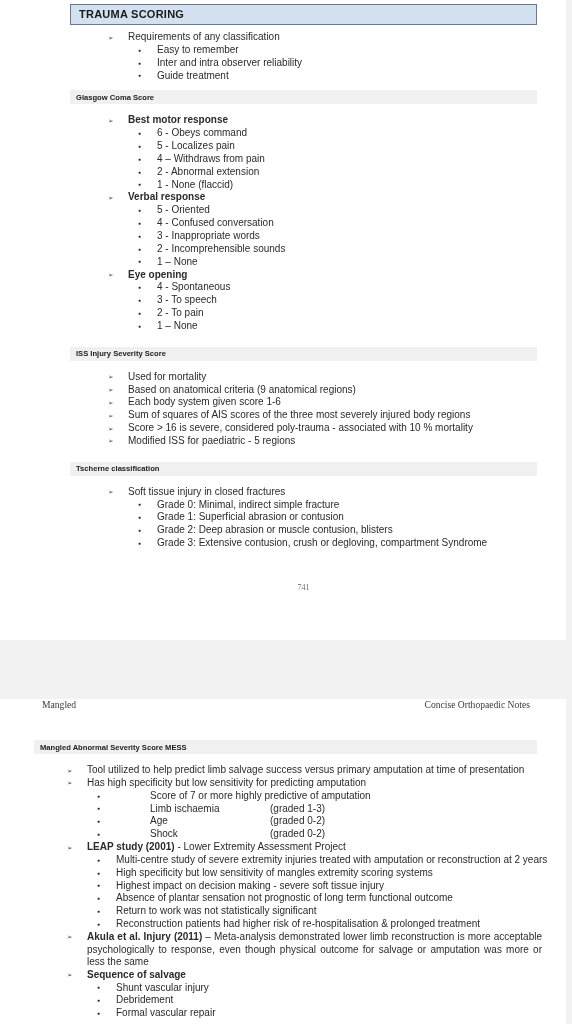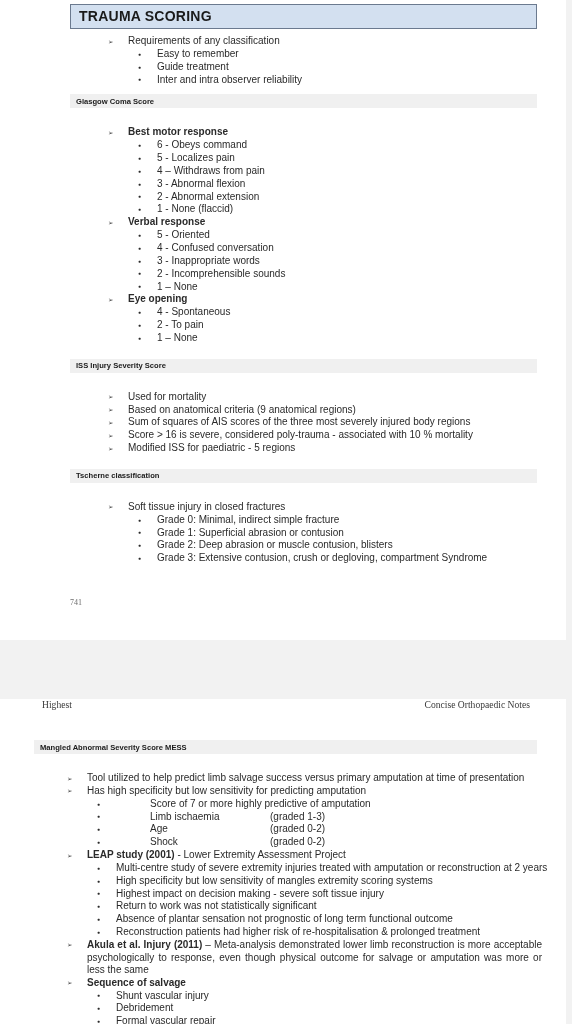--- a/index.html
+++ b/index.html
@@ -33,32 +33,32 @@
     height: 377px;
     padding: 0 29px 0 34px;
   }
 
   
   .title-bar {
     border: 1px solid #6b7a8f;
     background: #d3e0f0;
     padding: 3px 6px 4px 8px;
     font-weight: bold;
-    font-size: 14px;
+    font-size: 11px;
     letter-spacing: 0.25px;
     color: #1a1a1a;
     margin-bottom: 6px;
   }
   .sub-bar {
     background: #f0f0f0;
     font-weight: bold;
     font-size: 7.6px;
     color: #1a1a1a;
     padding: 2.5px 0 2.5px 6px;
-    margin-bottom: 18px;
+    margin-bottom: 10px;
   }
 
   
   ul {
     list-style: none;
     margin: 0;
     padding: 0;
   }
   li {
     font-size: 10px;
@@ -106,21 +106,21 @@
     white-space: normal;
     text-align: justify;
     width: 455px;
     line-height: 12.6px;
   }
 
   .spacer-sm { height: 8px; }
   .spacer-md { height: 14px; }
 
   .folio {
-    text-align: left;
+    text-align: center;
     font-family: "Liberation Serif", serif;
     font-size: 8px;
     color: #6d6d6d;
     margin-top: 33px;
   }
 
   
   .run-head {
     display: flex;
     justify-content: space-between;
@@ -138,66 +138,67 @@
 
 <div class="page page-one">
 
   <div class="title-bar">TRAUMA SCORING</div>
 
   <ul class="lvl1">
     <li>Requirements of any classification</li>
   </ul>
   <ul class="lvl2">
     <li>Easy to remember</li>
+    <li>Inter and intra observer reliability</li>
     <li>Guide treatment</li>
-    <li>Inter and intra observer reliability</li>
   </ul>
 
   <div class="spacer-sm"></div>
 
   <div class="sub-bar">Glasgow Coma Score</div>
 
   <ul class="lvl1">
     <li class="bold-lead"><span class="lead">Best motor response</span></li>
   </ul>
   <ul class="lvl2">
     <li>6 - Obeys command</li>
     <li>5 - Localizes pain</li>
     <li>4 – Withdraws from pain</li>
-    <li>3 - Abnormal flexion</li>
     <li>2 - Abnormal extension</li>
     <li>1 - None (flaccid)</li>
   </ul>
 
   <ul class="lvl1">
     <li class="bold-lead"><span class="lead">Verbal response</span></li>
   </ul>
   <ul class="lvl2">
     <li>5 - Oriented</li>
     <li>4 - Confused conversation</li>
     <li>3 - Inappropriate words</li>
     <li>2 - Incomprehensible sounds</li>
     <li>1 – None</li>
   </ul>
 
   <ul class="lvl1">
     <li class="bold-lead"><span class="lead">Eye opening</span></li>
   </ul>
   <ul class="lvl2">
     <li>4 - Spontaneous</li>
+    <li>3 - To speech</li>
     <li>2 - To pain</li>
     <li>1 – None</li>
   </ul>
 
   <div class="spacer-md"></div>
 
   <div class="sub-bar">ISS Injury Severity Score</div>
   <ul class="lvl1">
     <li>Used for mortality</li>
     <li>Based on anatomical criteria (9 anatomical regions)</li>
+    <li>Each body system given score 1-6</li>
     <li>Sum of squares of AIS scores of the three most severely injured body regions</li>
     <li>Score &gt; 16 is severe, considered poly-trauma - associated with 10 % mortality</li>
     <li>Modified ISS for paediatric - 5 regions</li>
   </ul>
 
   <div class="spacer-md"></div>
 
   <div class="sub-bar">Tscherne classification</div>
   <ul class="lvl1">
     <li>Soft tissue injury in closed fractures</li>
@@ -210,21 +211,21 @@
   </ul>
 
   <div class="folio">741</div>
 </div>
 
 <div class="page-gap"></div>
 
 <div class="page page-two">
 
   <div class="run-head">
-    <span>Highest</span>
+    <span>Mangled</span>
     <span>Concise Orthopaedic Notes</span>
   </div>
 
   <div class="sub-bar">Mangled Abnormal Severity Score MESS</div>
 
   <ul class="lvl1">
     <li>Tool utilized to help predict limb salvage success versus primary amputation at time of presentation</li>
     <li>Has high specificity but low sensitivity for predicting amputation</li>
   </ul>
   <ul class="lvl2">
@@ -242,22 +243,22 @@
     </li>
   </ul>
 
   <ul class="lvl1">
     <li><span class="lead" style="font-weight:bold">LEAP study (2001)</span><span> - Lower Extremity Assessment Project</span></li>
   </ul>
   <ul class="lvl2">
     <li>Multi-centre study of severe extremity injuries treated with amputation or reconstruction at 2 years</li>
     <li>High specificity but low sensitivity of mangles extremity scoring systems</li>
     <li>Highest impact on decision making - severe soft tissue injury</li>
+    <li>Absence of plantar sensation not prognostic of long term functional outcome</li>
     <li>Return to work was not statistically significant</li>
-    <li>Absence of plantar sensation not prognostic of long term functional outcome</li>
     <li>Reconstruction patients had higher risk of re-hospitalisation &amp; prolonged treatment</li>
   </ul>
 
   <ul class="lvl1">
     <li class="just"><span style="font-weight:bold">Akula et al. Injury (2011)</span><span> – Meta-analysis demonstrated lower limb reconstruction is more acceptable psychologically to response, even though physical outcome for salvage or amputation was more or less the same</span></li>
   </ul>
 
   <ul class="lvl1">
     <li><span class="lead" style="font-weight:bold">Sequence of salvage</span></li>
   </ul>

